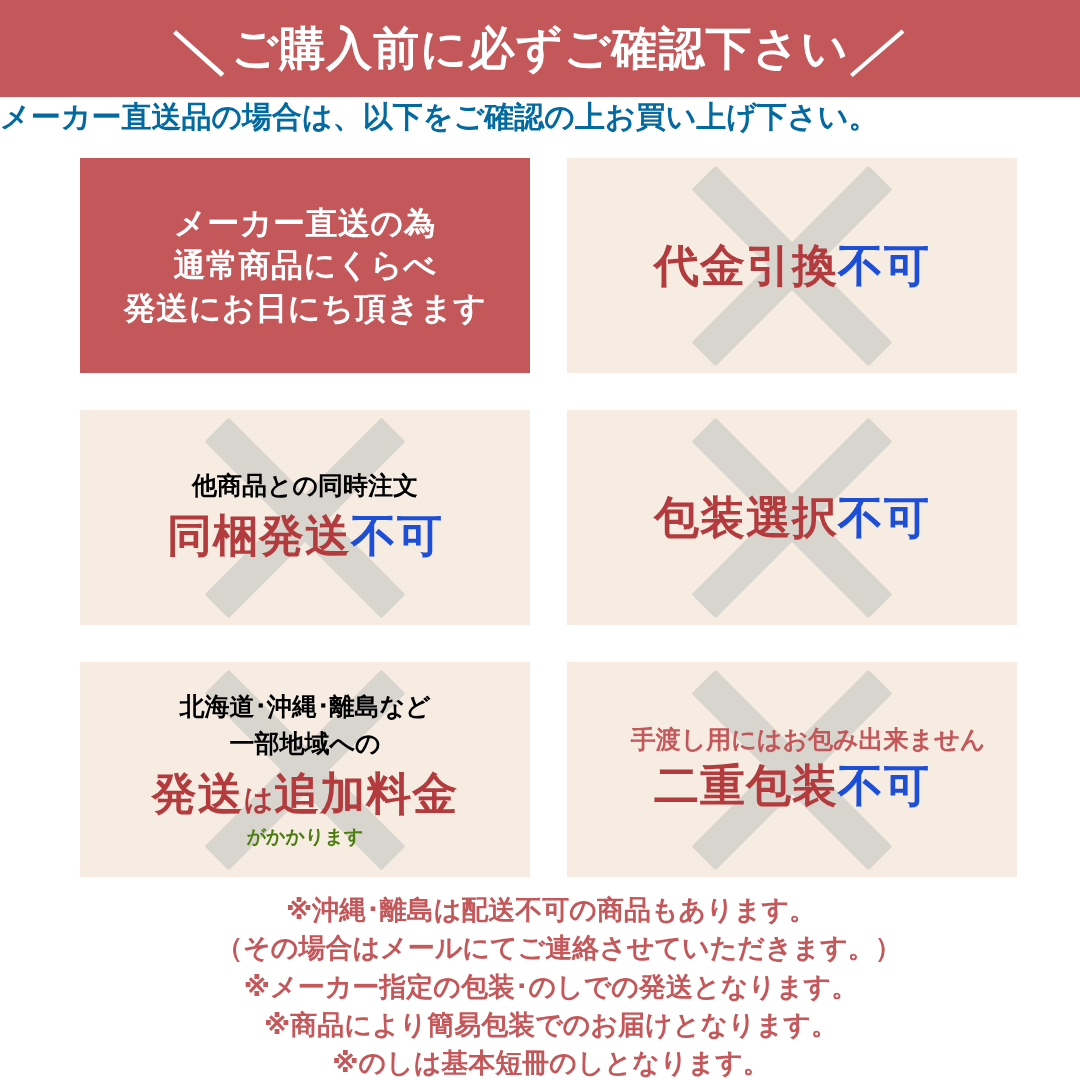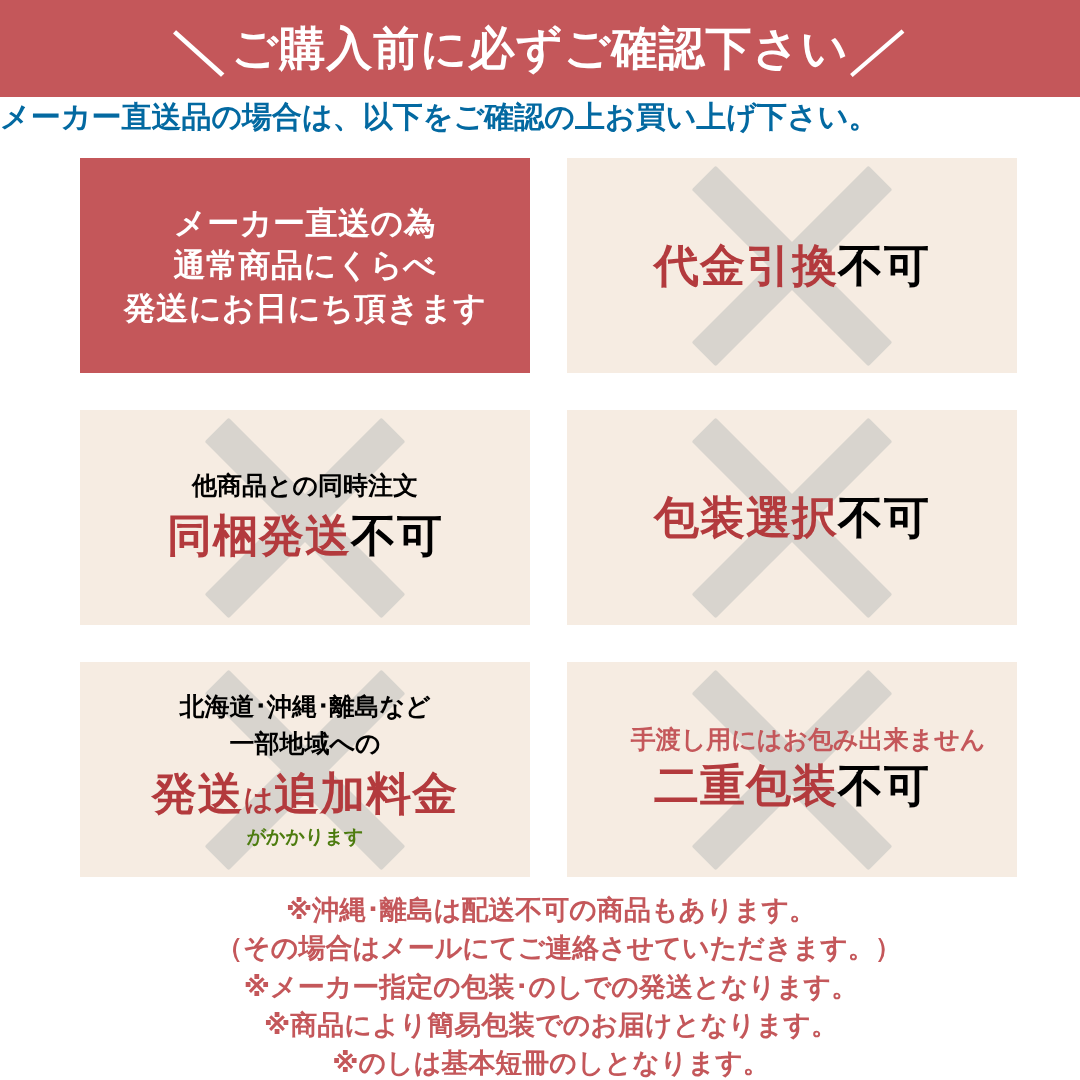--- a/index.html
+++ b/index.html
@@ -121,21 +121,21 @@
     font-weight: bold;
     margin-bottom: 4px;
   }
   .big-red {
     color: #b33a3d;
     font-size: 45px;
     font-weight: bold;
     letter-spacing: 1px;
   }
   .big-red .muted {
-    color: #000000;
+    color: #1d4ed8;
     margin-top: 24px;
   }
   .tiny-red {
     color: #c4575a;
     font-size: 25px;
     font-weight: bold;
     margin-left: 32px;
   }
   .sub-small {
     color: #4d7c0f;

